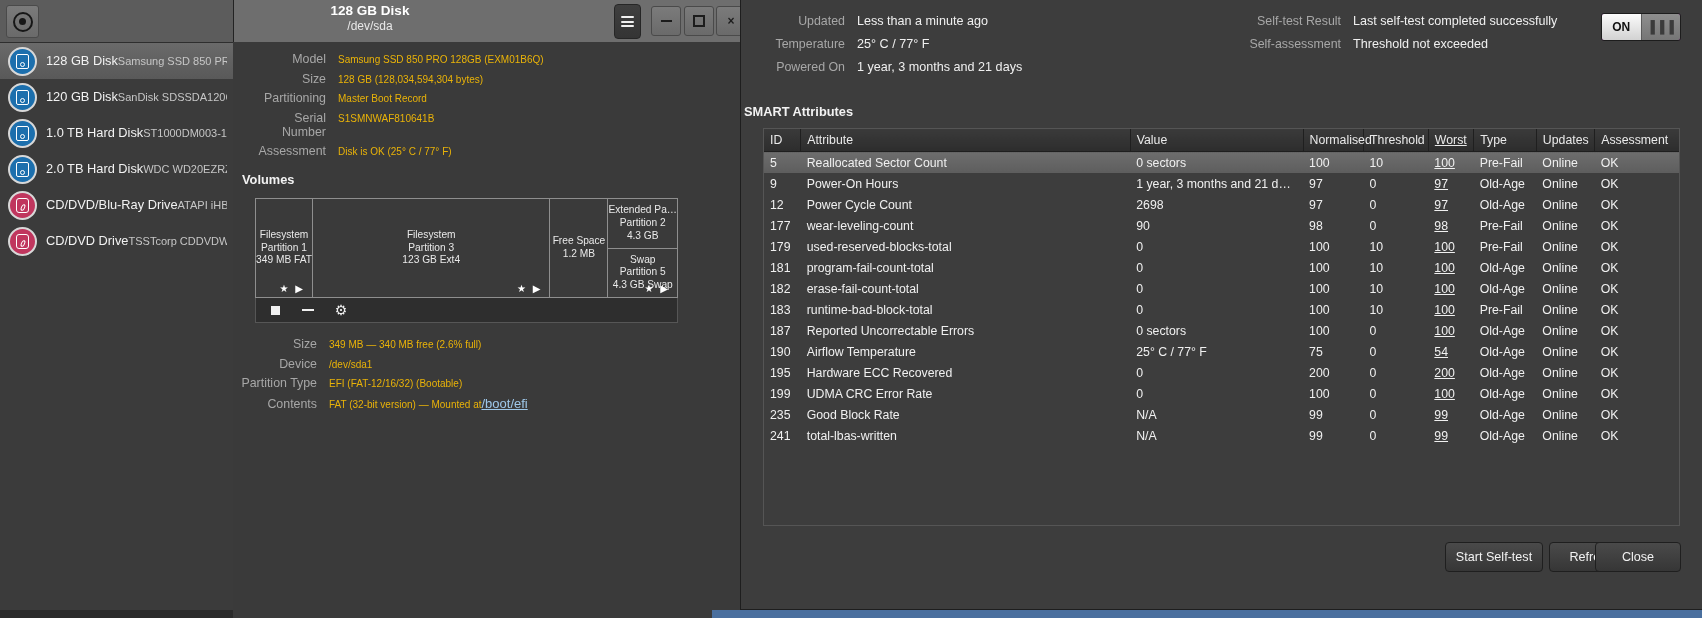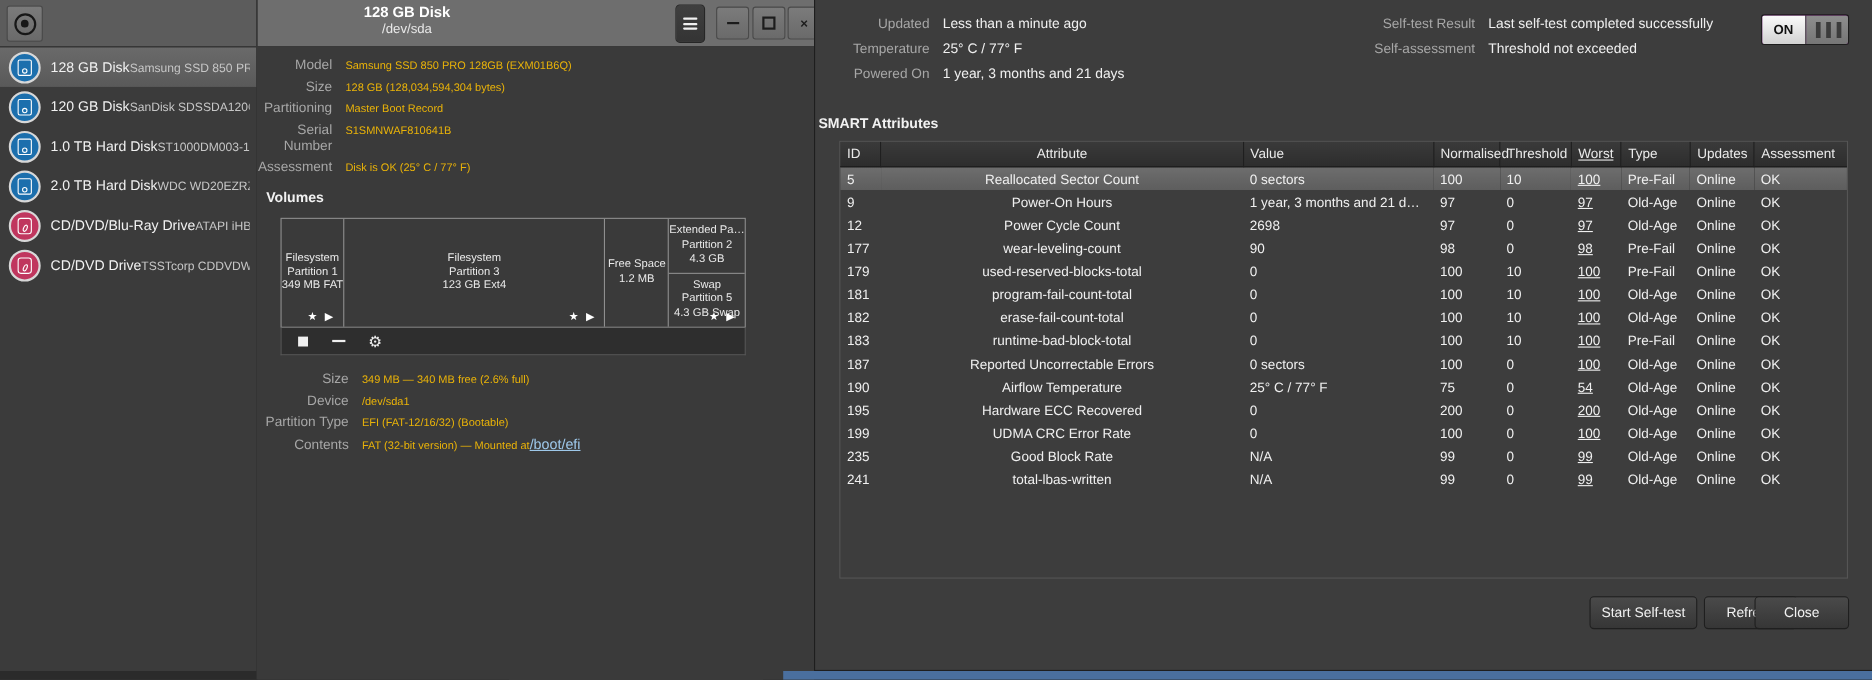--- a/index.html
+++ b/index.html
@@ -55,21 +55,21 @@
   .disk-ico.cd .inner .pit{width:4px;height:7px;border-radius:50%;transform:rotate(25deg);}
   .disk-txt{line-height:1.12;overflow:hidden;}
   .disk-name{font-size:12.8px;color:#f2f2f2;white-space:nowrap;}
   .disk-sub{font-size:11px;color:#c6c6c6;white-space:nowrap;}
 
   
   #content{position:absolute;left:233px;top:42px;width:507px;height:576px;background:#3a3a3a;}
   .prop-row{display:flex;align-items:baseline;margin-bottom:5.5px;}
   .prop-label{width:69px;text-align:right;color:#a7a7a7;font-size:12.4px;padding-right:12px;flex:0 0 69px;}
   .prop-val{color:#eab308;font-size:10px;white-space:nowrap;}
-  #disk-props{padding-top:10px;}
+  #disk-props{padding-top:10px;margin-left:24px;}
   #volumes-title{font-size:12.8px;font-weight:bold;color:#f2f2f2;margin:14px 0 11px 9px;}
 
   
   #vol-wrap{margin-left:22px;width:423px;}
   #vol-bar{height:100px;border:1px solid #8e8e8e;display:flex;background:#3a3a3a;box-sizing:border-box;}
   .vol-cell{position:relative;border-right:1px solid #8e8e8e;box-sizing:border-box;
             display:flex;flex-direction:column;align-items:center;justify-content:center;
             text-align:center;font-size:10.2px;color:#e9e9e9;line-height:1.25;cursor:default;}
   .vol-cell:last-child{border-right:0;}
   .vol-cell .lines span{display:block;white-space:nowrap;}
@@ -108,21 +108,21 @@
   #smart-attr-title{font-weight:bold;font-size:12.8px;color:#f2f2f2;margin:0 0 9px 3px;}
   #table-box{margin:0 22px 0 22px;background:#3d3d3d;border:1px solid #555;height:398px;box-sizing:border-box;}
   table{border-collapse:collapse;width:100%;font-size:12.3px;table-layout:fixed;}
   thead th{background:linear-gradient(#3a3a3a,#2d2d2d);color:#eaeaea;font-weight:normal;
            text-align:left;padding:4px 6px;border-right:1px solid #1f1f1f;border-bottom:1px solid #1f1f1f;
            height:20px;box-sizing:border-box;white-space:nowrap;}
   thead th:last-child{border-right:0;}
   tbody td{padding:3.5px 6px;color:#f0f0f0;white-space:nowrap;overflow:hidden;text-overflow:ellipsis;}
   tbody tr.sel td{background:linear-gradient(#6d6d6d,#5d5d5d);}
   .c-id{width:34px;}
-  .c-attr{width:305px;text-align:center;}
+  .c-attr{width:305px;}
   .c-val{width:160px;}
   .c-norm{width:56px;}
   .c-thr{width:60px;}
   .c-worst{width:42px;text-decoration:underline;}
   .c-type{width:58px;}
   .c-upd{width:54px;}
   .c-ass{width:78px;}
   #smart-foot{position:absolute;left:0;right:0;bottom:0;height:70px;}
   .btn{position:absolute;height:28px;border:1px solid #1f1f1f;border-radius:4px;
        background:linear-gradient(#4a4a4a,#363636);color:#f2f2f2;font-size:12.6px;

